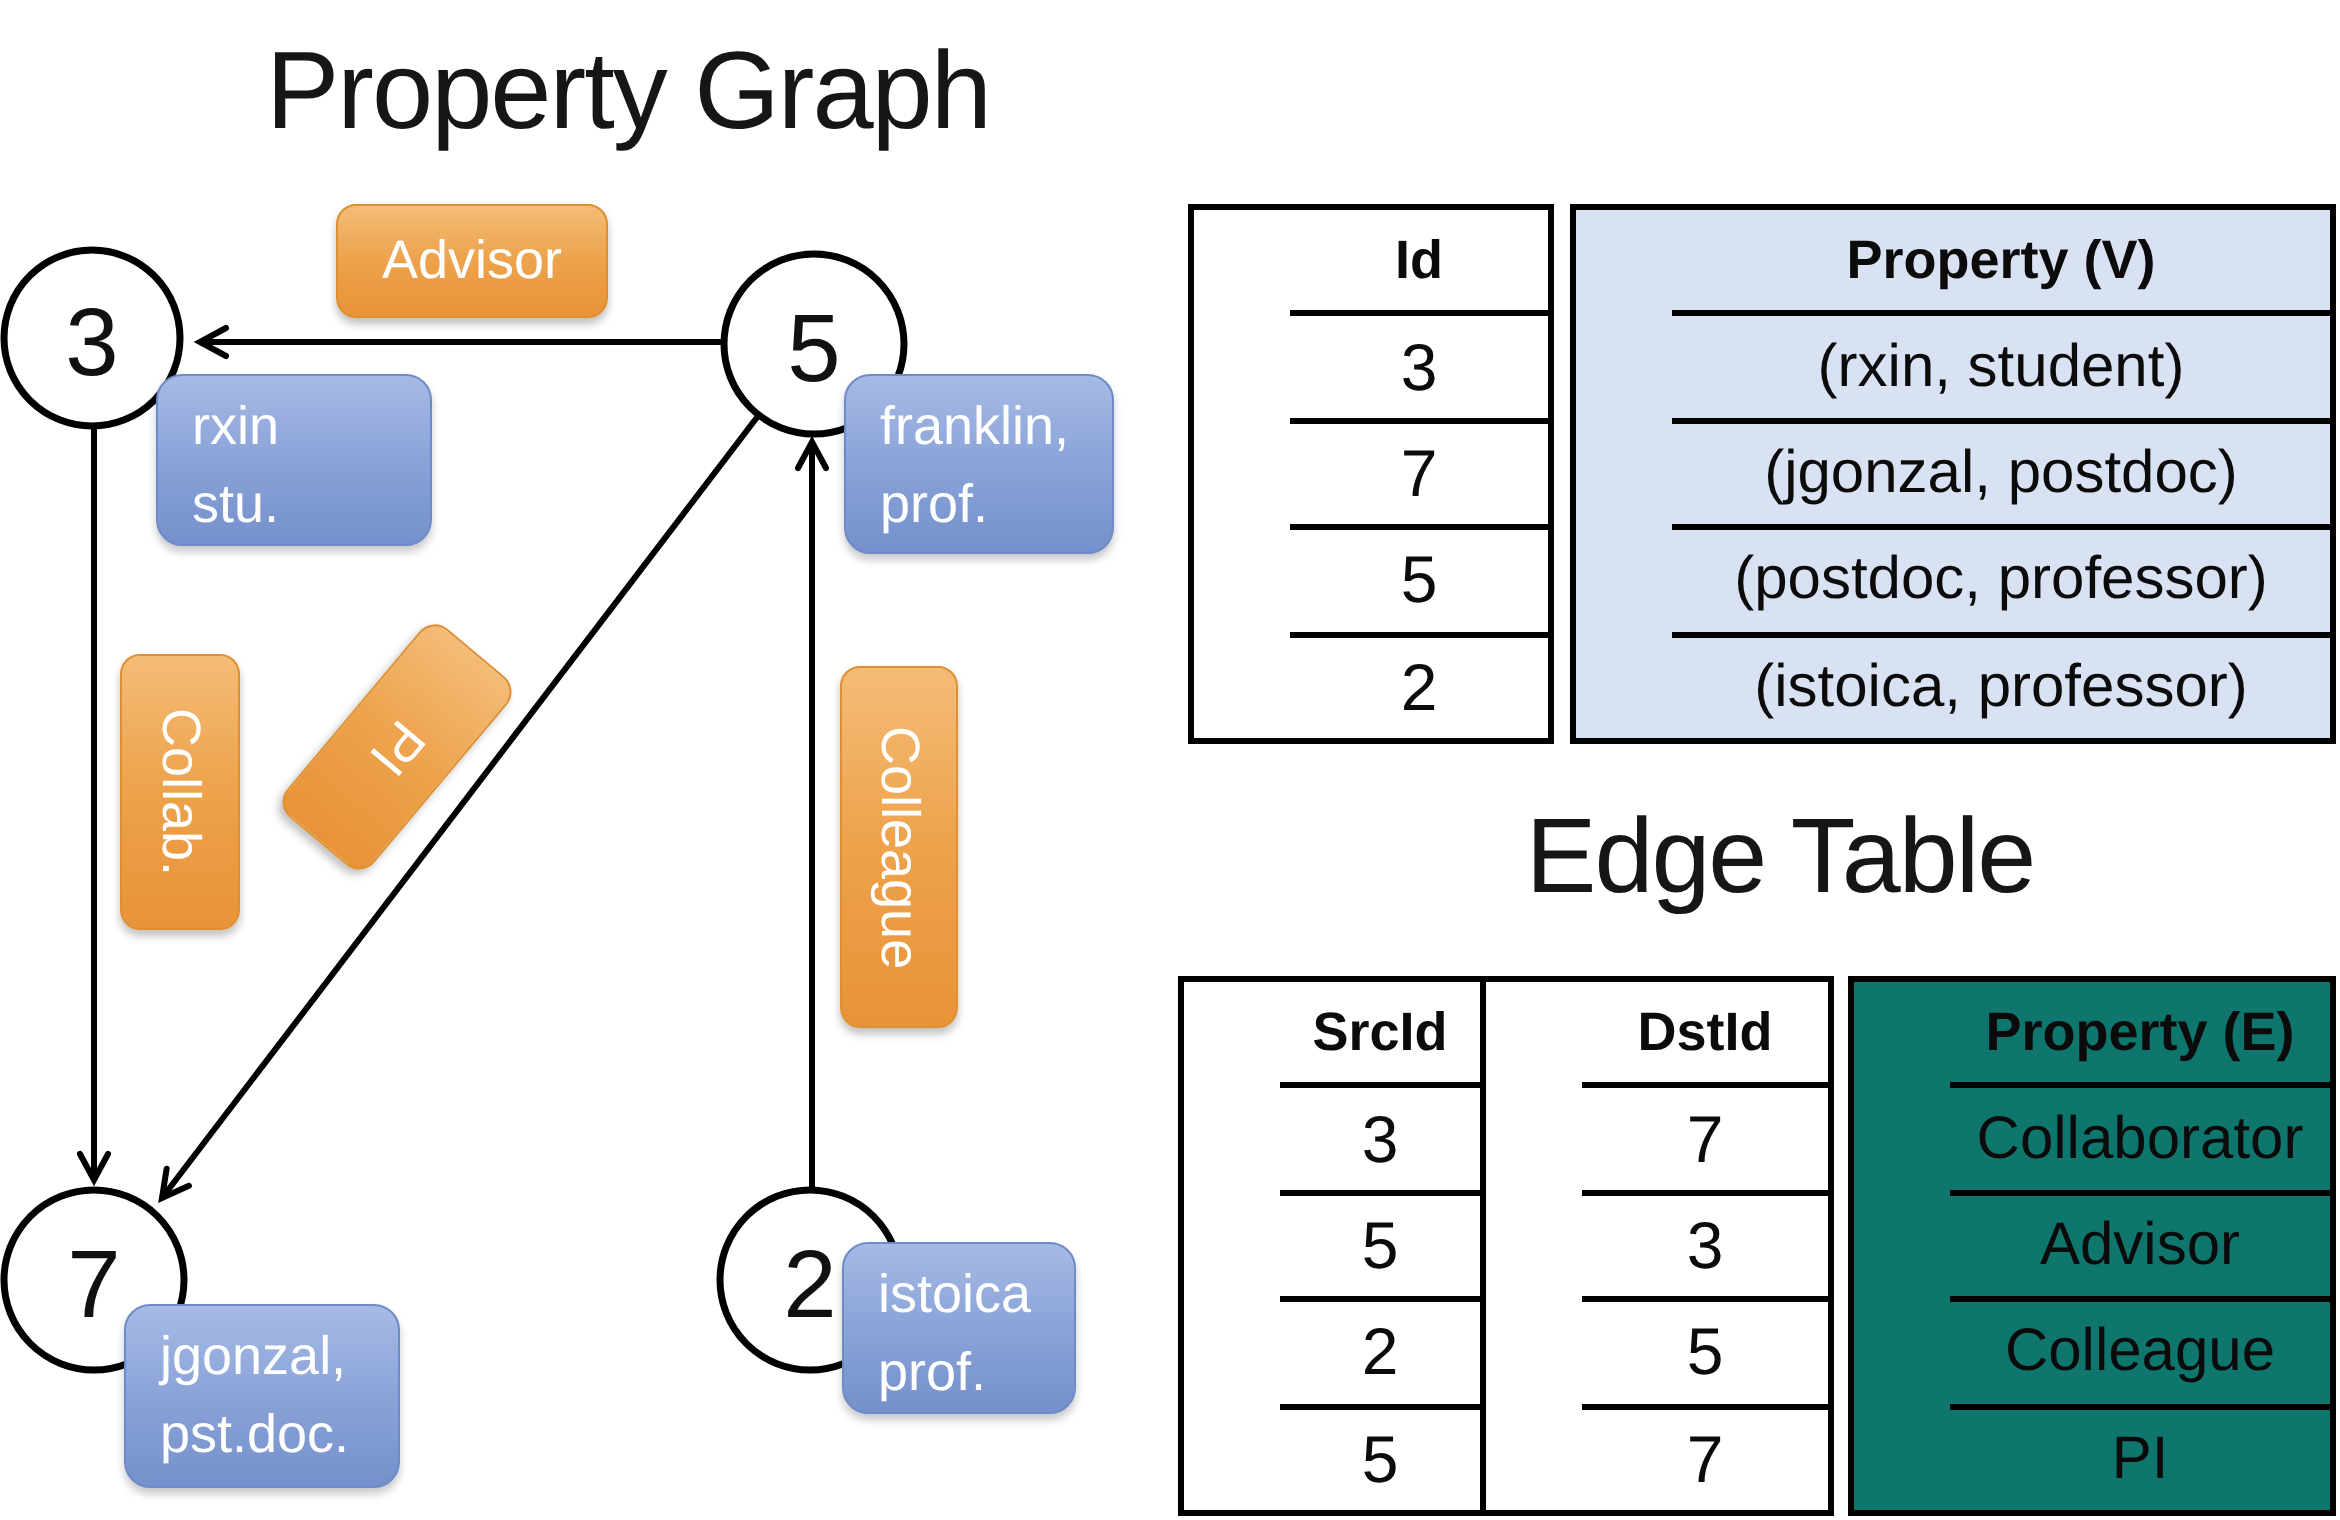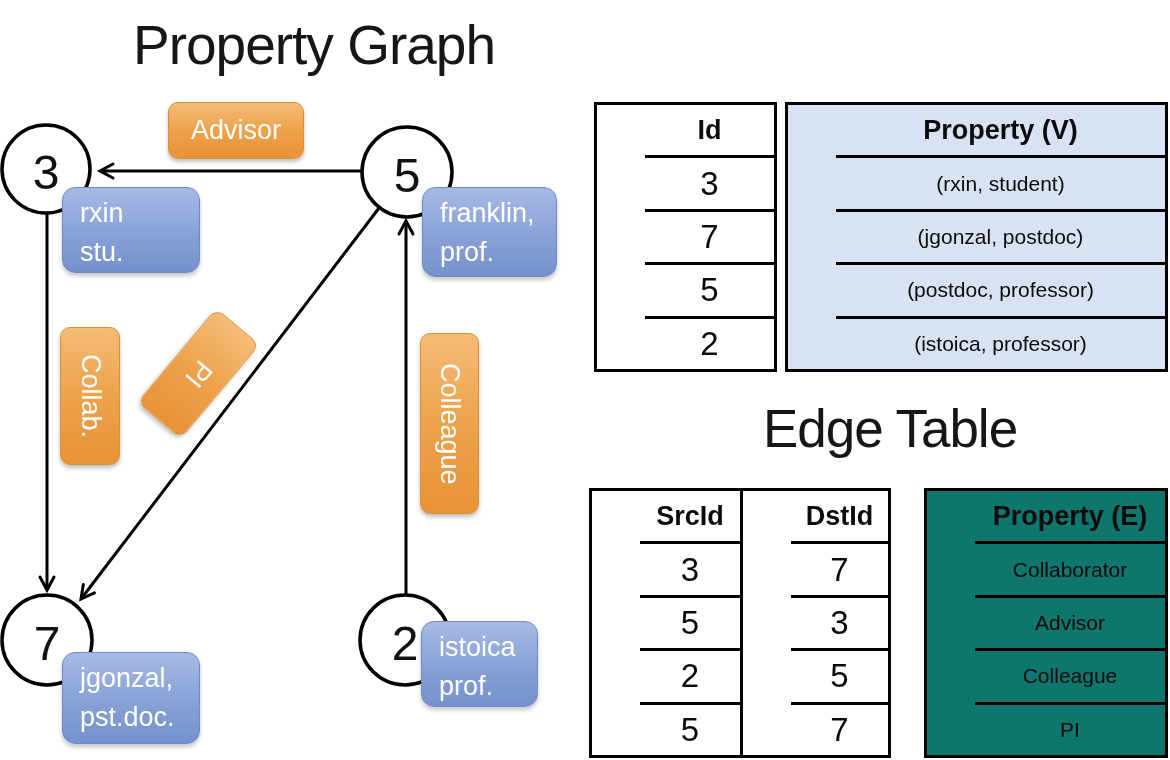--- a/index.html
+++ b/index.html
@@ -45,21 +45,21 @@
   
   .tcol{
     position:absolute;box-sizing:border-box;display:flex;flex-direction:column;
     border:3px solid #000;background:#fff;padding-left:48px;
   }
   .tcol.no-left{border-left:none;}
   .tcol.bluefill{background:#d9e2f3;}
   .tcol.orangefill{background:#0f766e;}
   .cell{
     flex:1;display:flex;align-items:center;justify-content:center;
-    font-size:21px;color:#0b0b0b;white-space:nowrap;
+    font-size:30px;color:#0b0b0b;white-space:nowrap;
   }
   .cell + .cell{border-top:3px solid #000;}
   .cell.hdr{font-weight:700;font-size:27px;}
   .cell.num{font-size:33px;font-weight:300;}
 </style>
 </head>
 <body>
 
 <div id="stage">
 
@@ -85,21 +85,21 @@
   <div class="circle-num" style="left:46px;top:172px;">3</div>
   <div class="circle-num" style="left:407px;top:175px;">5</div>
   <div class="circle-num" style="left:47px;top:643px;">7</div>
   <div class="circle-num" style="left:405px;top:643px;">2</div>
 
   <div class="olabel" style="left:168px;top:102px;width:134px;height:55px;">Advisor</div>
   <div class="olabel vert" style="left:60px;top:327px;width:58px;height:136px;">Collab.</div>
   <div class="olabel vert" id="lbl-pi" style="left:170px;top:312px;width:55px;height:121px;">PI</div>
   <div class="olabel vert" style="left:420px;top:333px;width:57px;height:179px;">Colleague</div>
 
-  <div class="bluebox" style="left:62px;top:187px;width:138px;height:86px;">
+  <div class="bluebox" style="left:78px;top:187px;width:138px;height:86px;">
     <div>rxin</div>
     <div>stu.</div>
   </div>
   <div class="bluebox" style="left:422px;top:187px;width:135px;height:90px;">
     <div>franklin,</div>
     <div>prof.</div>
   </div>
   <div class="bluebox" style="left:62px;top:652px;width:138px;height:92px;">
     <div>jgonzal,</div>
     <div>pst.doc.</div>
@@ -126,21 +126,21 @@
   </div>
 
   <div class="tcol" style="left:589px;top:488px;width:154px;height:270px;">
     <div class="cell hdr">SrcId</div>
     <div class="cell num">3</div>
     <div class="cell num">5</div>
     <div class="cell num">2</div>
     <div class="cell num">5</div>
   </div>
 
-  <div class="tcol no-left" style="left:743px;top:488px;width:148px;height:270px;">
+  <div class="tcol no-left" style="left:743px;top:488px;width:174px;height:270px;">
     <div class="cell hdr">DstId</div>
     <div class="cell num">7</div>
     <div class="cell num">3</div>
     <div class="cell num">5</div>
     <div class="cell num">7</div>
   </div>
 
   <div class="tcol orangefill" style="left:924px;top:488px;width:244px;height:270px;">
     <div class="cell hdr">Property (E)</div>
     <div class="cell">Collaborator</div>

